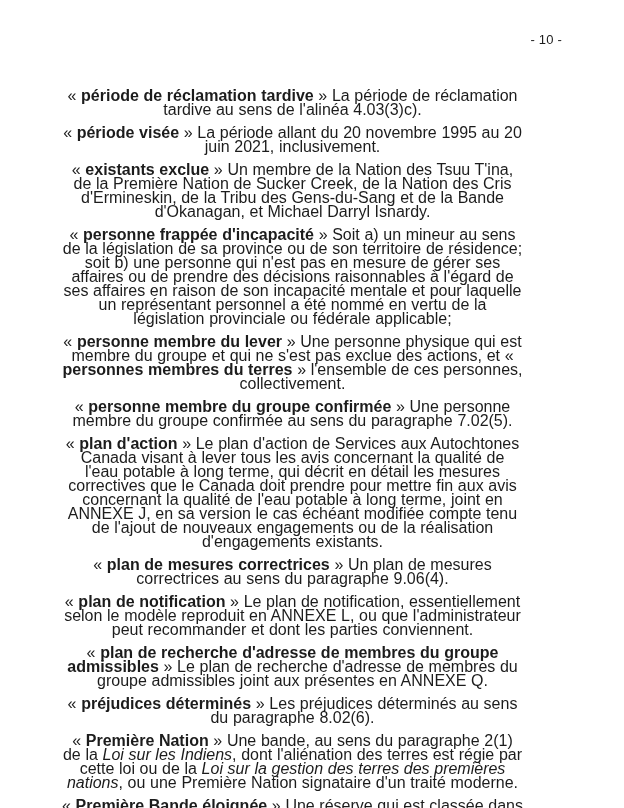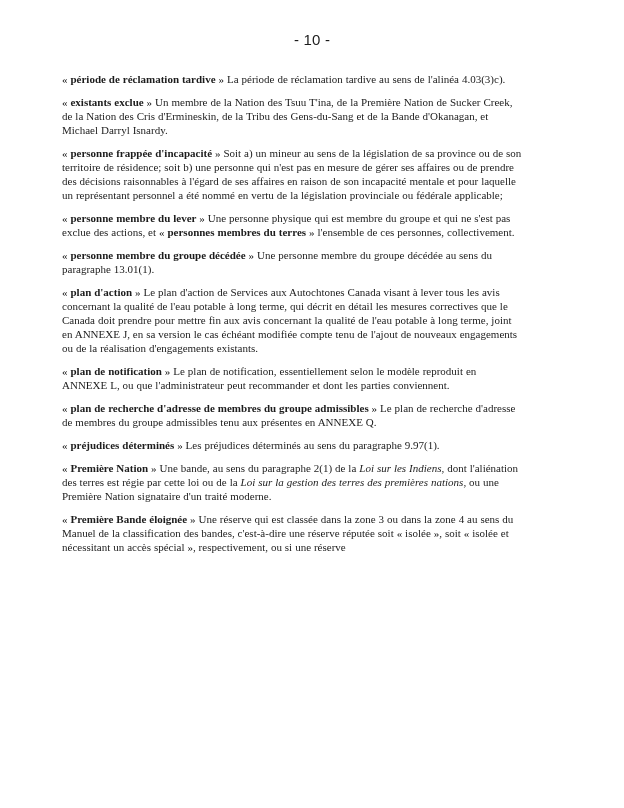--- a/index.html
+++ b/index.html
@@ -17,52 +17,53 @@
   }
   .page {
     box-sizing: border-box;
     width: 624px;
     height: 808px;
     padding: 33px 0 0 62px;
     background: #ffffff;
   }
   .page-number {
     width: 500px;              
-    text-align: center;
-    font-size: 15px;
+    text-align: right;
+    font-size: 13px;
     line-height: 14px;
-    margin-bottom: 25px;
+    margin-bottom: 42px;
     letter-spacing: 0.2px;
   }
   .content {
     width: 461px;
   }
   .para {
     margin: 0 0 9px 0;
-    font-size: 11px;
+    font-size: 16px;
     line-height: 14px;
-    text-align: left;
+    text-align: center;
     word-spacing: 0.2px;
-    font-family: Liberation Serif, serif;
   }
   .para .b { font-weight: bold; }
   .para .i { font-style: italic; margin-top: 32px; }
   .para .n { font-weight: normal; font-style: normal; }
 </style>
 </head>
 <body>
 
 <div class="page">
   <div class="page-number">- 10 -</div>
   <div class="content">
       <p class="para"><span class="n">« </span><span class="b">période de réclamation tardive</span><span class="n"> » La période de réclamation tardive au sens de l'alinéa 4.03(3)c).</span></p>
+      <p class="para"><span class="n">« </span><span class="b">période visée</span><span class="n"> » La période allant du 20 novembre 1995 au 20 juin 2021, inclusivement.</span></p>
       <p class="para"><span class="n">« </span><span class="b">existants exclue</span><span class="n"> » Un membre de la Nation des Tsuu T'ina, de la Première Nation de Sucker Creek, de la Nation des Cris d'Ermineskin, de la Tribu des Gens-du-Sang et de la Bande d'Okanagan, et Michael Darryl Isnardy.</span></p>
       <p class="para"><span class="n">« </span><span class="b">personne frappée d'incapacité</span><span class="n"> » Soit a) un mineur au sens de la législation de sa province ou de son territoire de résidence; soit b) une personne qui n'est pas en mesure de gérer ses affaires ou de prendre des décisions raisonnables à l'égard de ses affaires en raison de son incapacité mentale et pour laquelle un représentant personnel a été nommé en vertu de la législation provinciale ou fédérale applicable;</span></p>
       <p class="para"><span class="n">« </span><span class="b">personne membre du lever</span><span class="n"> » Une personne physique qui est membre du groupe et qui ne s'est pas exclue des actions, et « </span><span class="b">personnes membres du terres</span><span class="n"> » l'ensemble de ces personnes, collectivement.</span></p>
-      <p class="para"><span class="n">« </span><span class="b">personne membre du groupe décédée</span><span class="n"> » Une personne membre du groupe décédée au sens du paragraphe 13.01(1).</span></p>
+      <p class="para"><span class="n">« </span><span class="b">personne membre du groupe confirmée</span><span class="n"> » Une personne membre du groupe confirmée au sens du paragraphe 7.02(5).</span></p>
       <p class="para"><span class="n">« </span><span class="b">plan d'action</span><span class="n"> » Le plan d'action de Services aux Autochtones Canada visant à lever tous les avis concernant la qualité de l'eau potable à long terme, qui décrit en détail les mesures correctives que le Canada doit prendre pour mettre fin aux avis concernant la qualité de l'eau potable à long terme, joint en ANNEXE J, en sa version le cas échéant modifiée compte tenu de l'ajout de nouveaux engagements ou de la réalisation d'engagements existants.</span></p>
+      <p class="para"><span class="n">« </span><span class="b">plan de mesures correctrices</span><span class="n"> » Un plan de mesures correctrices au sens du paragraphe 9.06(4).</span></p>
       <p class="para"><span class="n">« </span><span class="b">plan de notification</span><span class="n"> » Le plan de notification, essentiellement selon le modèle reproduit en ANNEXE L, ou que l'administrateur peut recommander et dont les parties conviennent.</span></p>
-      <p class="para"><span class="n">« </span><span class="b">plan de recherche d'adresse de membres du groupe admissibles</span><span class="n"> » Le plan de recherche d'adresse de membres du groupe admissibles tenu aux présentes en ANNEXE Q.</span></p>
-      <p class="para"><span class="n">« </span><span class="b">préjudices déterminés</span><span class="n"> » Les préjudices déterminés au sens du paragraphe 9.97(1).</span></p>
+      <p class="para"><span class="n">« </span><span class="b">plan de recherche d'adresse de membres du groupe admissibles</span><span class="n"> » Le plan de recherche d'adresse de membres du groupe admissibles joint aux présentes en ANNEXE Q.</span></p>
+      <p class="para"><span class="n">« </span><span class="b">préjudices déterminés</span><span class="n"> » Les préjudices déterminés au sens du paragraphe 8.02(6).</span></p>
       <p class="para"><span class="n">« </span><span class="b">Première Nation</span><span class="n"> » Une bande, au sens du paragraphe 2(1) de la </span><span class="i">Loi sur les Indiens</span><span class="n">, dont l'aliénation des terres est régie par cette loi ou de la </span><span class="i">Loi sur la gestion des terres des premières nations</span><span class="n">, ou une Première Nation signataire d'un traité moderne.</span></p>
       <p class="para"><span class="n">« </span><span class="b">Première Bande éloignée</span><span class="n"> » Une réserve qui est classée dans la zone 3 ou dans la zone 4 au sens du Manuel de la classification des bandes, c'est-à-dire une réserve réputée soit « isolée », soit « isolée et nécessitant un accès spécial », respectivement, ou si une réserve</span></p>
     </div>
 </div>
 
 </body></html>

